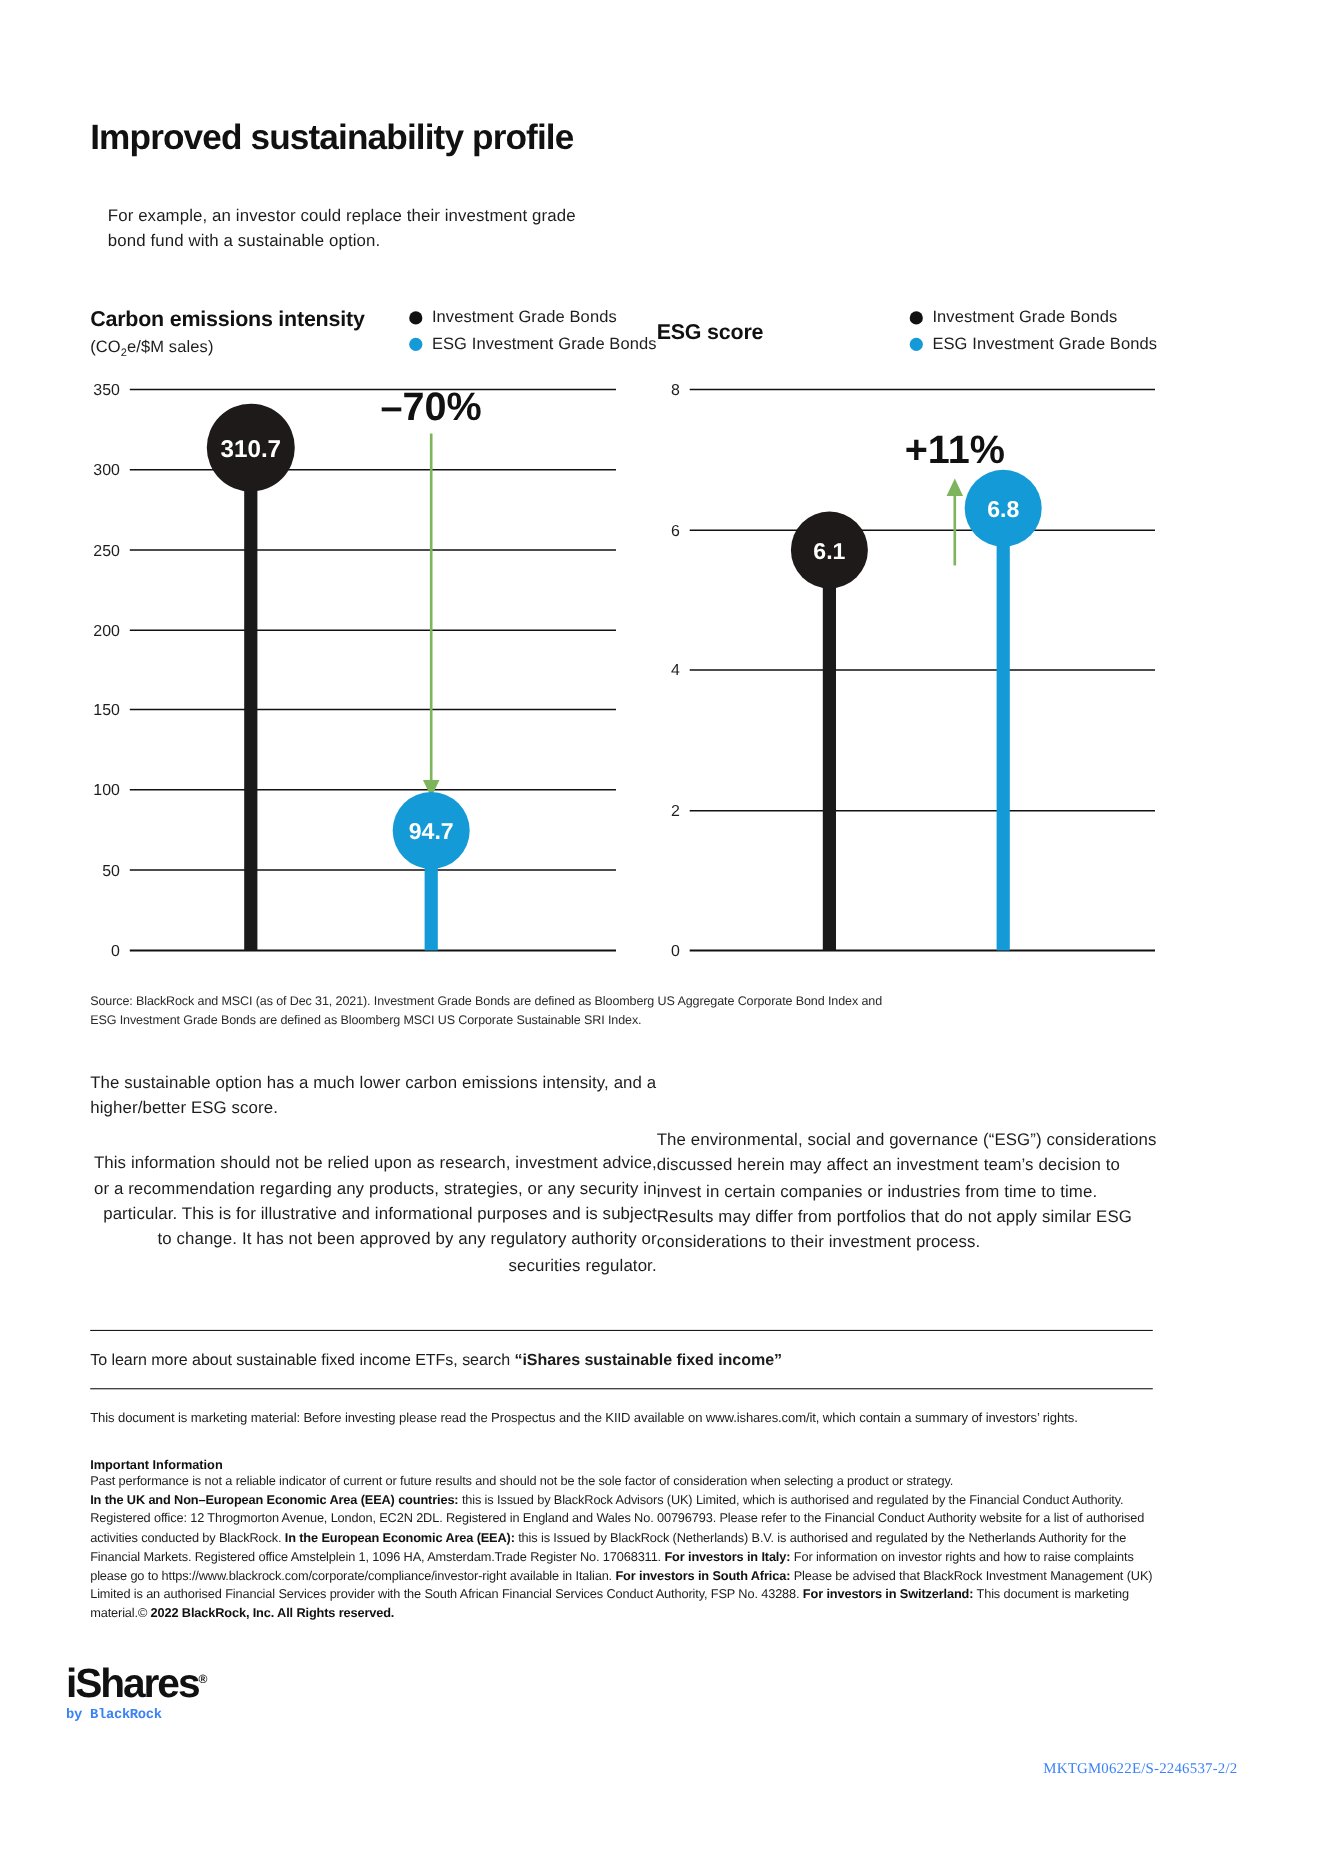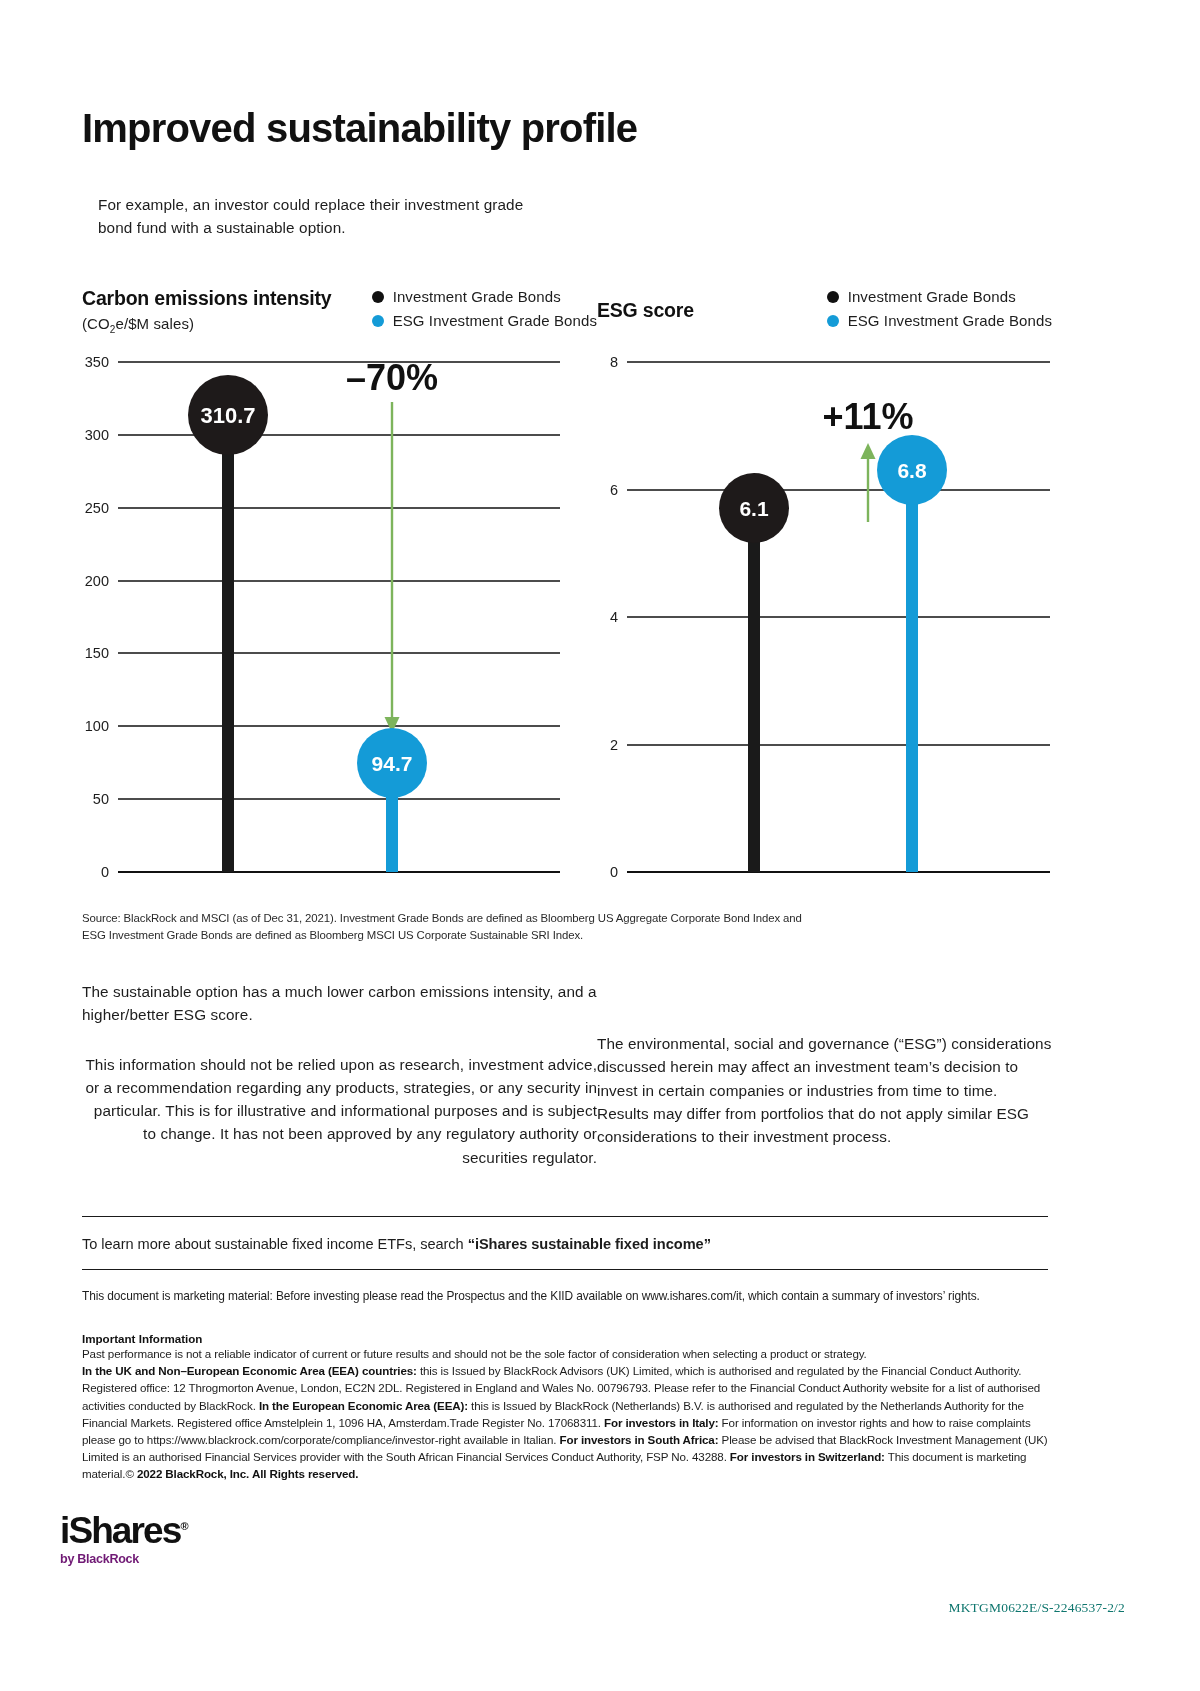--- a/index.html
+++ b/index.html
@@ -21,21 +21,21 @@
   }
   .inner {
     position: absolute;
     left: 82px;
     top: 0;
     width: 966px;
   }
 
   
   .page-title {
-    font-size: 40px;
+    font-size: 32px;
     font-weight: bold;
     letter-spacing: -0.8px;
     margin: 0;
     padding-top: 106px;
     color: #111;
   }
 
   
   .intro-row {
     display: flex;
@@ -174,30 +174,31 @@
   .logo-tm {
     font-size: 11px;
     vertical-align: super;
     letter-spacing: 0;
     font-weight: bold;
   }
   .logo-sub {
     font-size: 12.6px;
     font-weight: bold;
     letter-spacing: -0.3px;
-    color: #701a75;
+    color: #3b82f6;
     margin-top: 3px;
+    font-family: Liberation Mono, monospace;
   }
   .footer-code {
     position: absolute;
     right: 75px;
     top: 1600px;
     font-family: "Liberation Serif", serif;
     font-size: 13.5px;
-    color: #0f766e;
+    color: #3b82f6;
     letter-spacing: 0.2px;
   }
 
   svg text { font-family: "Liberation Sans", sans-serif; }
 </style>
 </head>
 <body>
 
 <div class="page">
   <div class="inner">

